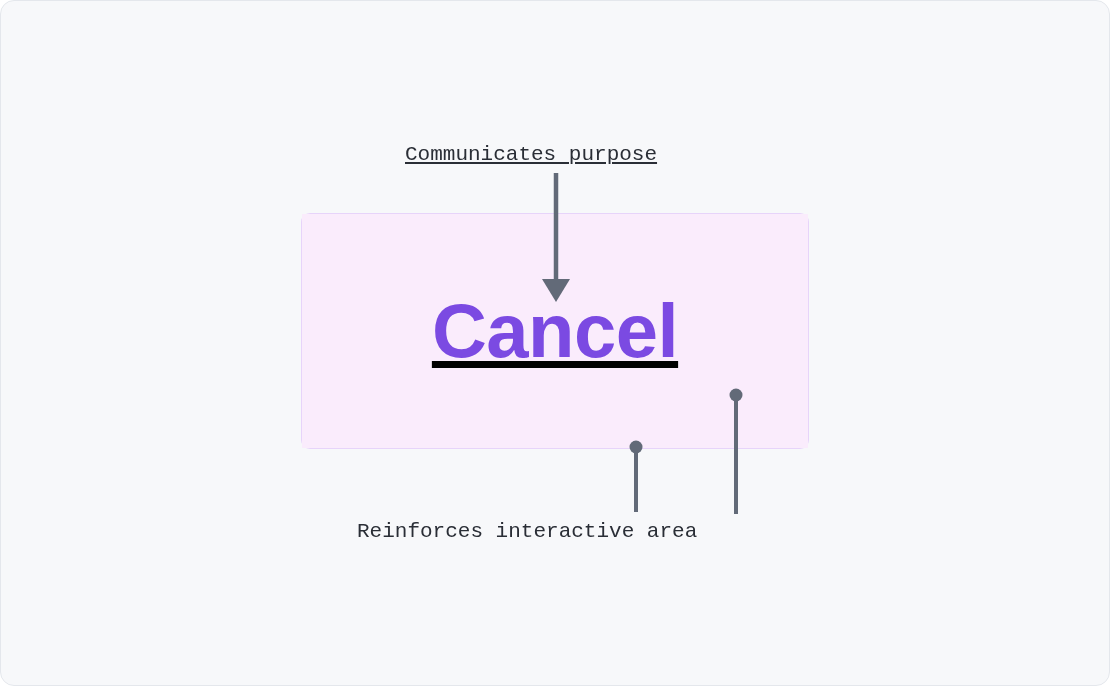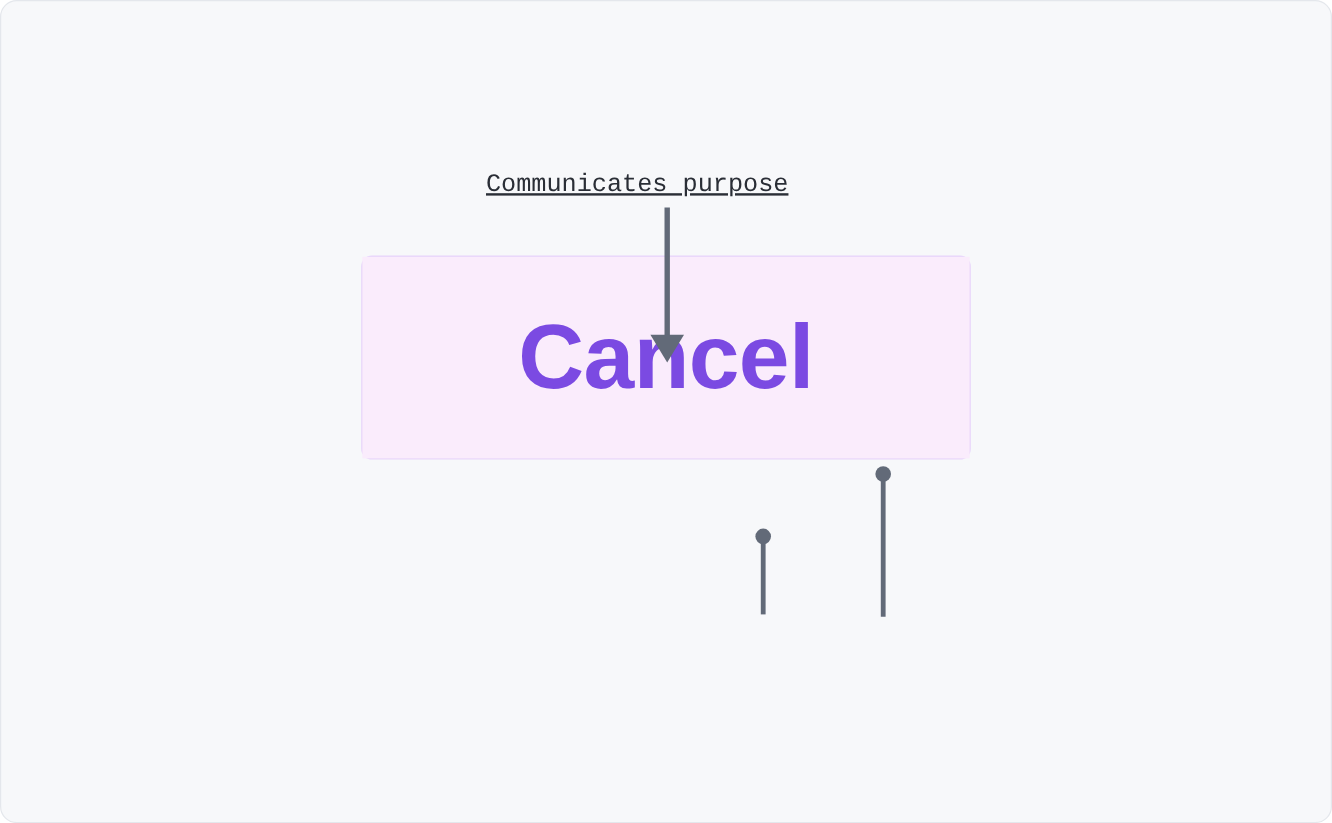--- a/index.html
+++ b/index.html
@@ -31,25 +31,26 @@
   }
   #label-top    { left: 404px; top: 143px; text-decoration: underline; }
   #label-bottom { left: 356px; top: 520px; }
 
   
   #button-specimen {
     position: absolute;
     left: 300px;
     top: 212px;
     width: 508px;
-    height: 170px;
+    height: 236px;
     background: #E7D4FA;
     border-radius: 9px;
     box-sizing: border-box;
     padding: 1px;
+    text-decoration: underline;
   }
   #button-inner {
     width: 100%;
     height: 100%;
     background: #FAECFC;
     display: flex;
     align-items: center;
     justify-content: center;
   }
   #button-text {
@@ -78,20 +79,21 @@
 <div id="page">
 
   <div class="anno-label" id="label-top">Communicates purpose</div>
 
   <div id="button-specimen">
     <div id="button-inner">
       <span id="button-text">Cancel</span>
     </div>
   </div>
 
+  <div class="anno-label" id="label-bottom">Reinforces interactive area</div>
 
   <svg id="connectors" viewBox="0 0 1110 686">
 
     <g>
       <line x1="555" y1="172" x2="555" y2="287" stroke="#626A78" stroke-width="4.5" stroke-linecap="butt"></line>
       <polygon points="541,278 569,278 555,301" fill="#626A78"></polygon>
     </g>
 
     <g>
       <line x1="635" y1="446" x2="635" y2="511" stroke="#626A78" stroke-width="4" stroke-linecap="butt"></line>

